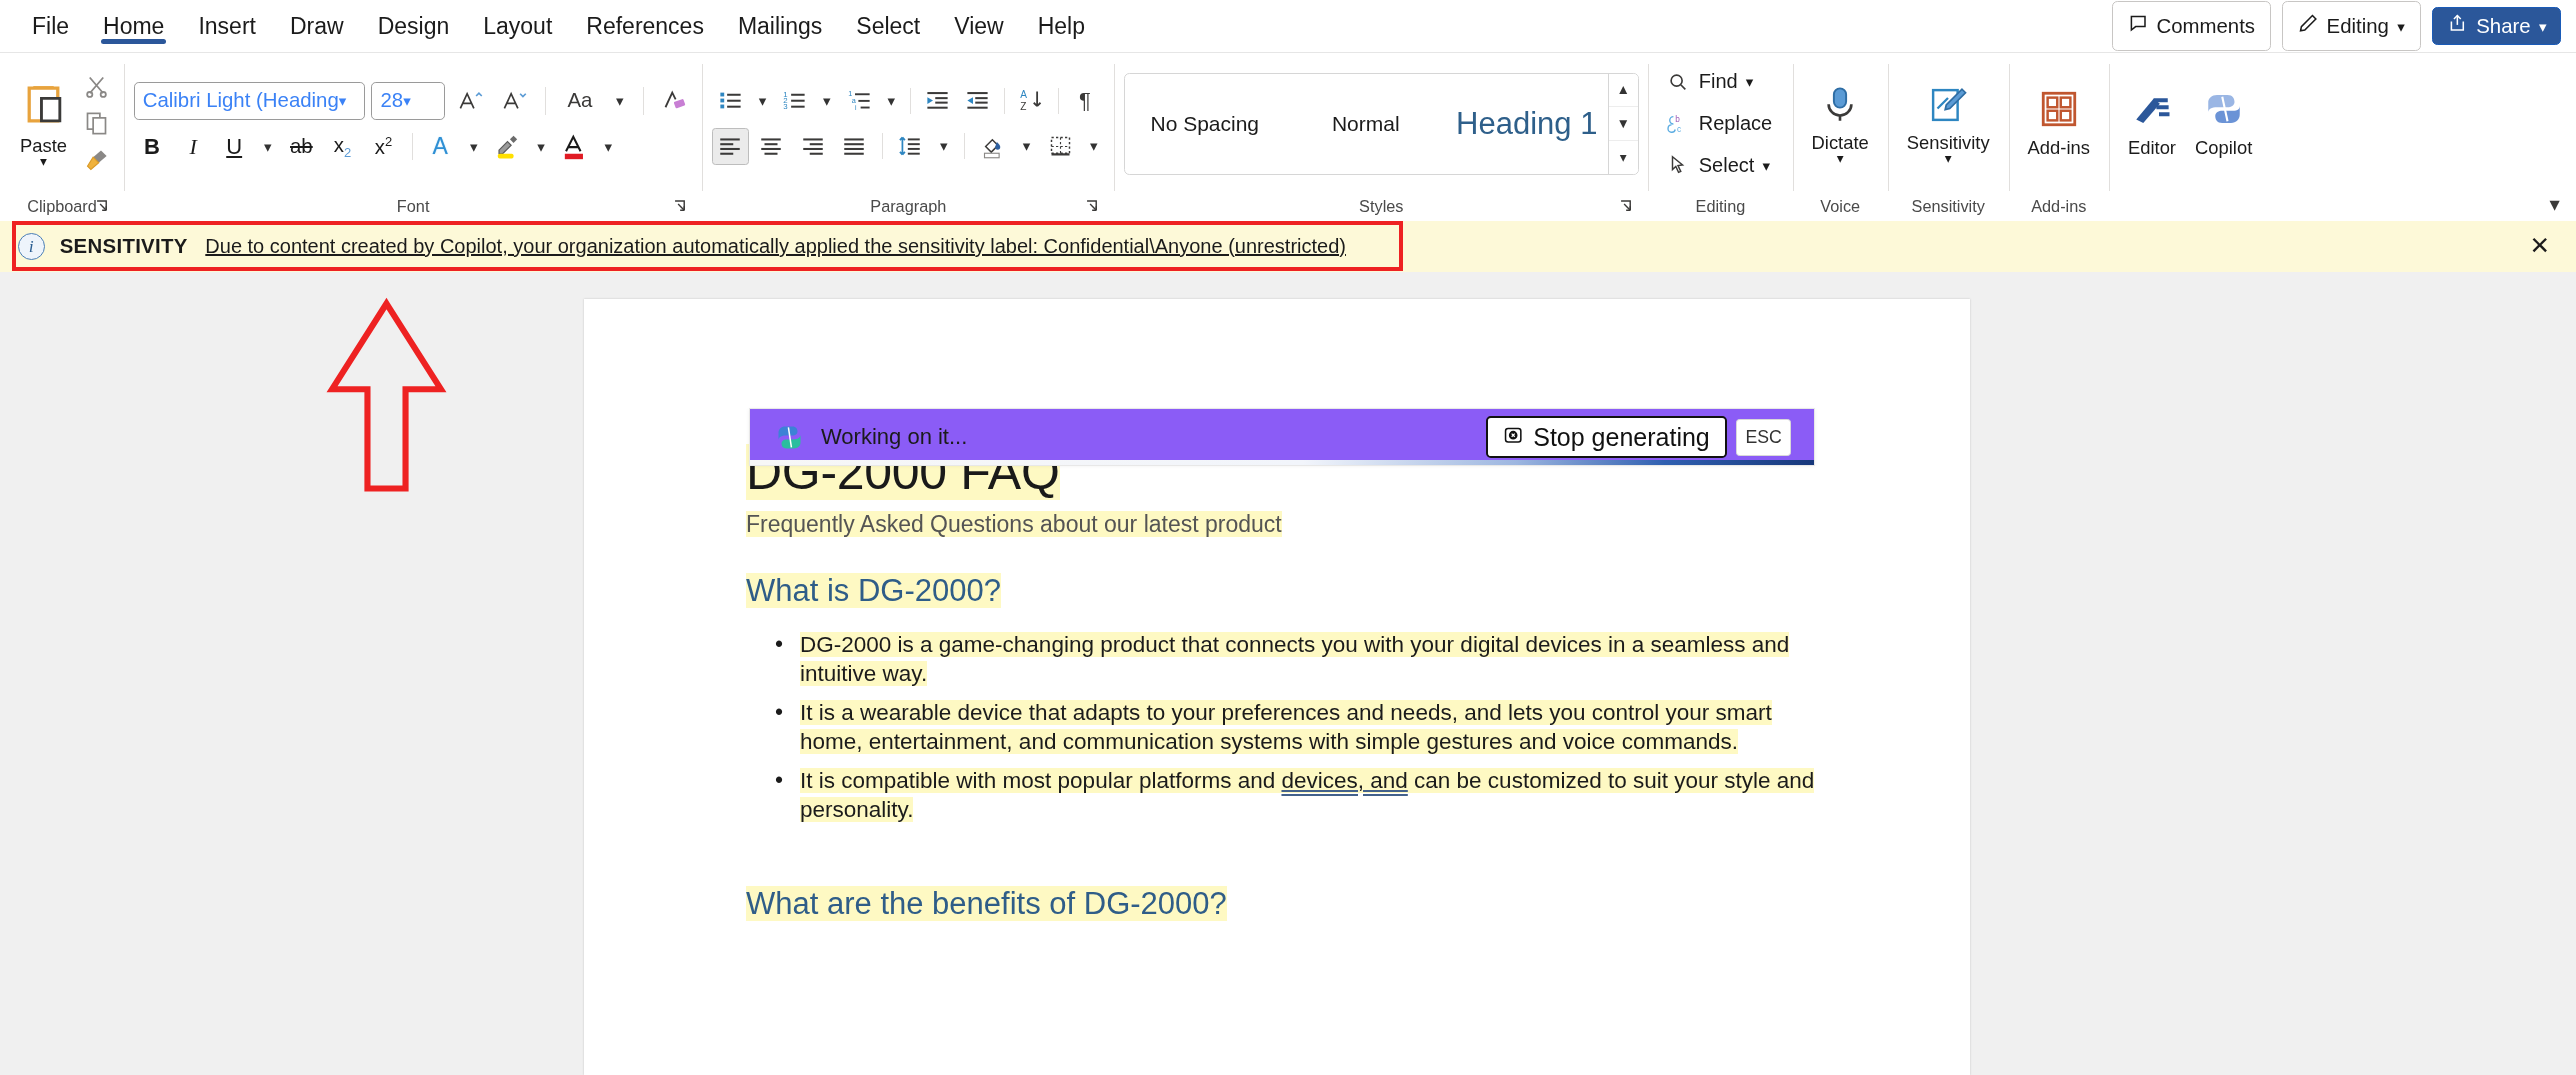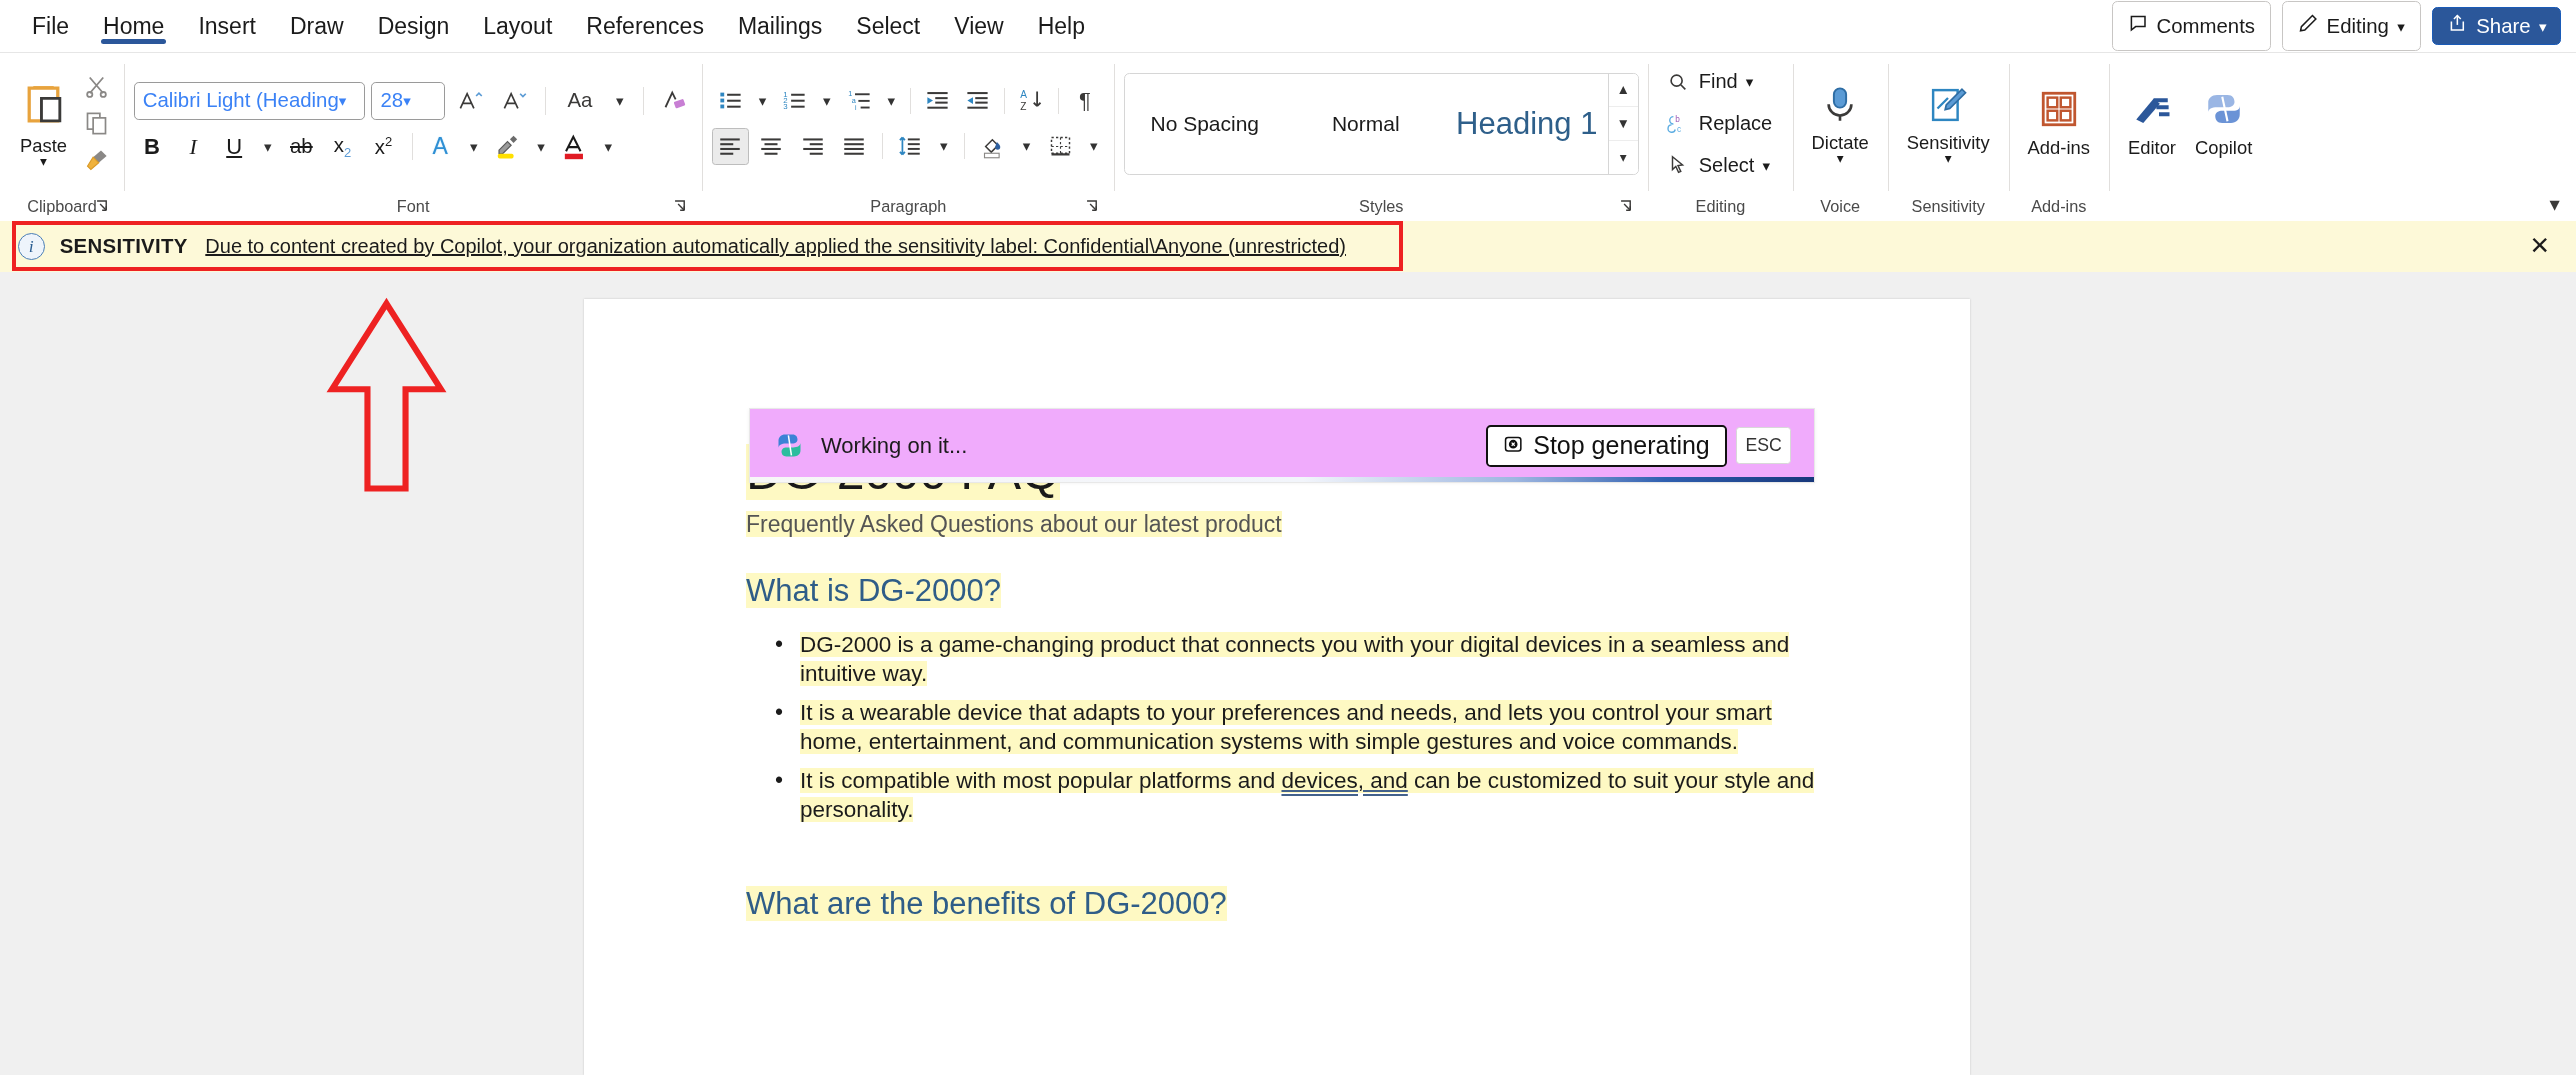--- a/index.html
+++ b/index.html
@@ -170,22 +170,22 @@
   }
   .page {
     position: absolute; left: 584px; top: 27px;
     width: 1386px; height: 776px;
     background: #ffffff; box-shadow: 0 0 2px rgba(0,0,0,0.18);
   }
 
   
   .copilot-banner {
     position: absolute; left: 165px; top: 109px;
-    width: 1066px; height: 75px;
-    background: #f0abfc; border: 0.7px solid #e8e8e8;
+    width: 1066px; height: 58px;
+    background: #8b5cf6; border: 0.7px solid #e8e8e8;
     box-shadow: 0 1.4px 4.1px rgba(0,0,0,0.06);
     display: flex; align-items: center; padding: 0 23px;
     overflow: hidden;
   }
   .cp-logo { width: 33px; height: 33px; position: relative; flex: none; }
   .cp-text { margin-left: 15px; font-size: 22px; color: #1b1b1b; white-space: nowrap; }
   .cp-right { margin-left: auto; display: flex; align-items: center; gap: 9.5px; }
   .cp-stop {
     display: flex; align-items: center; gap: 10px; height: 42px; padding: 0 15px;
     border: 2px solid #111; border-radius: 4.8px; background: #fff;

